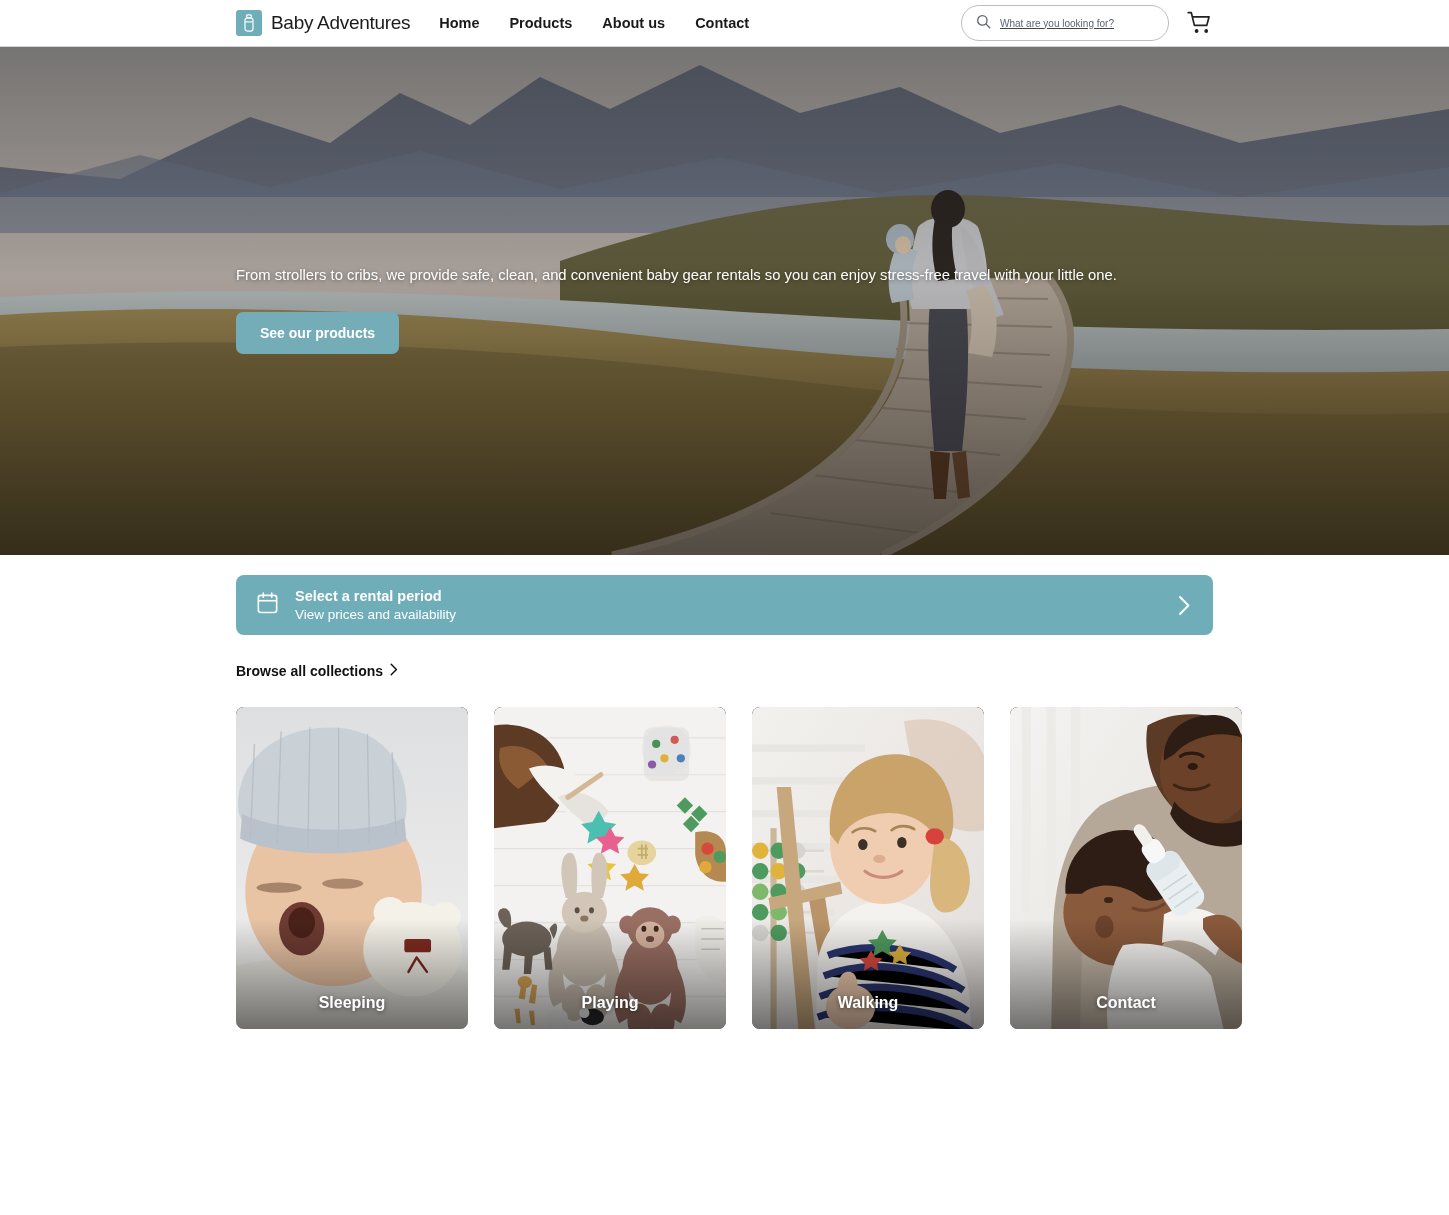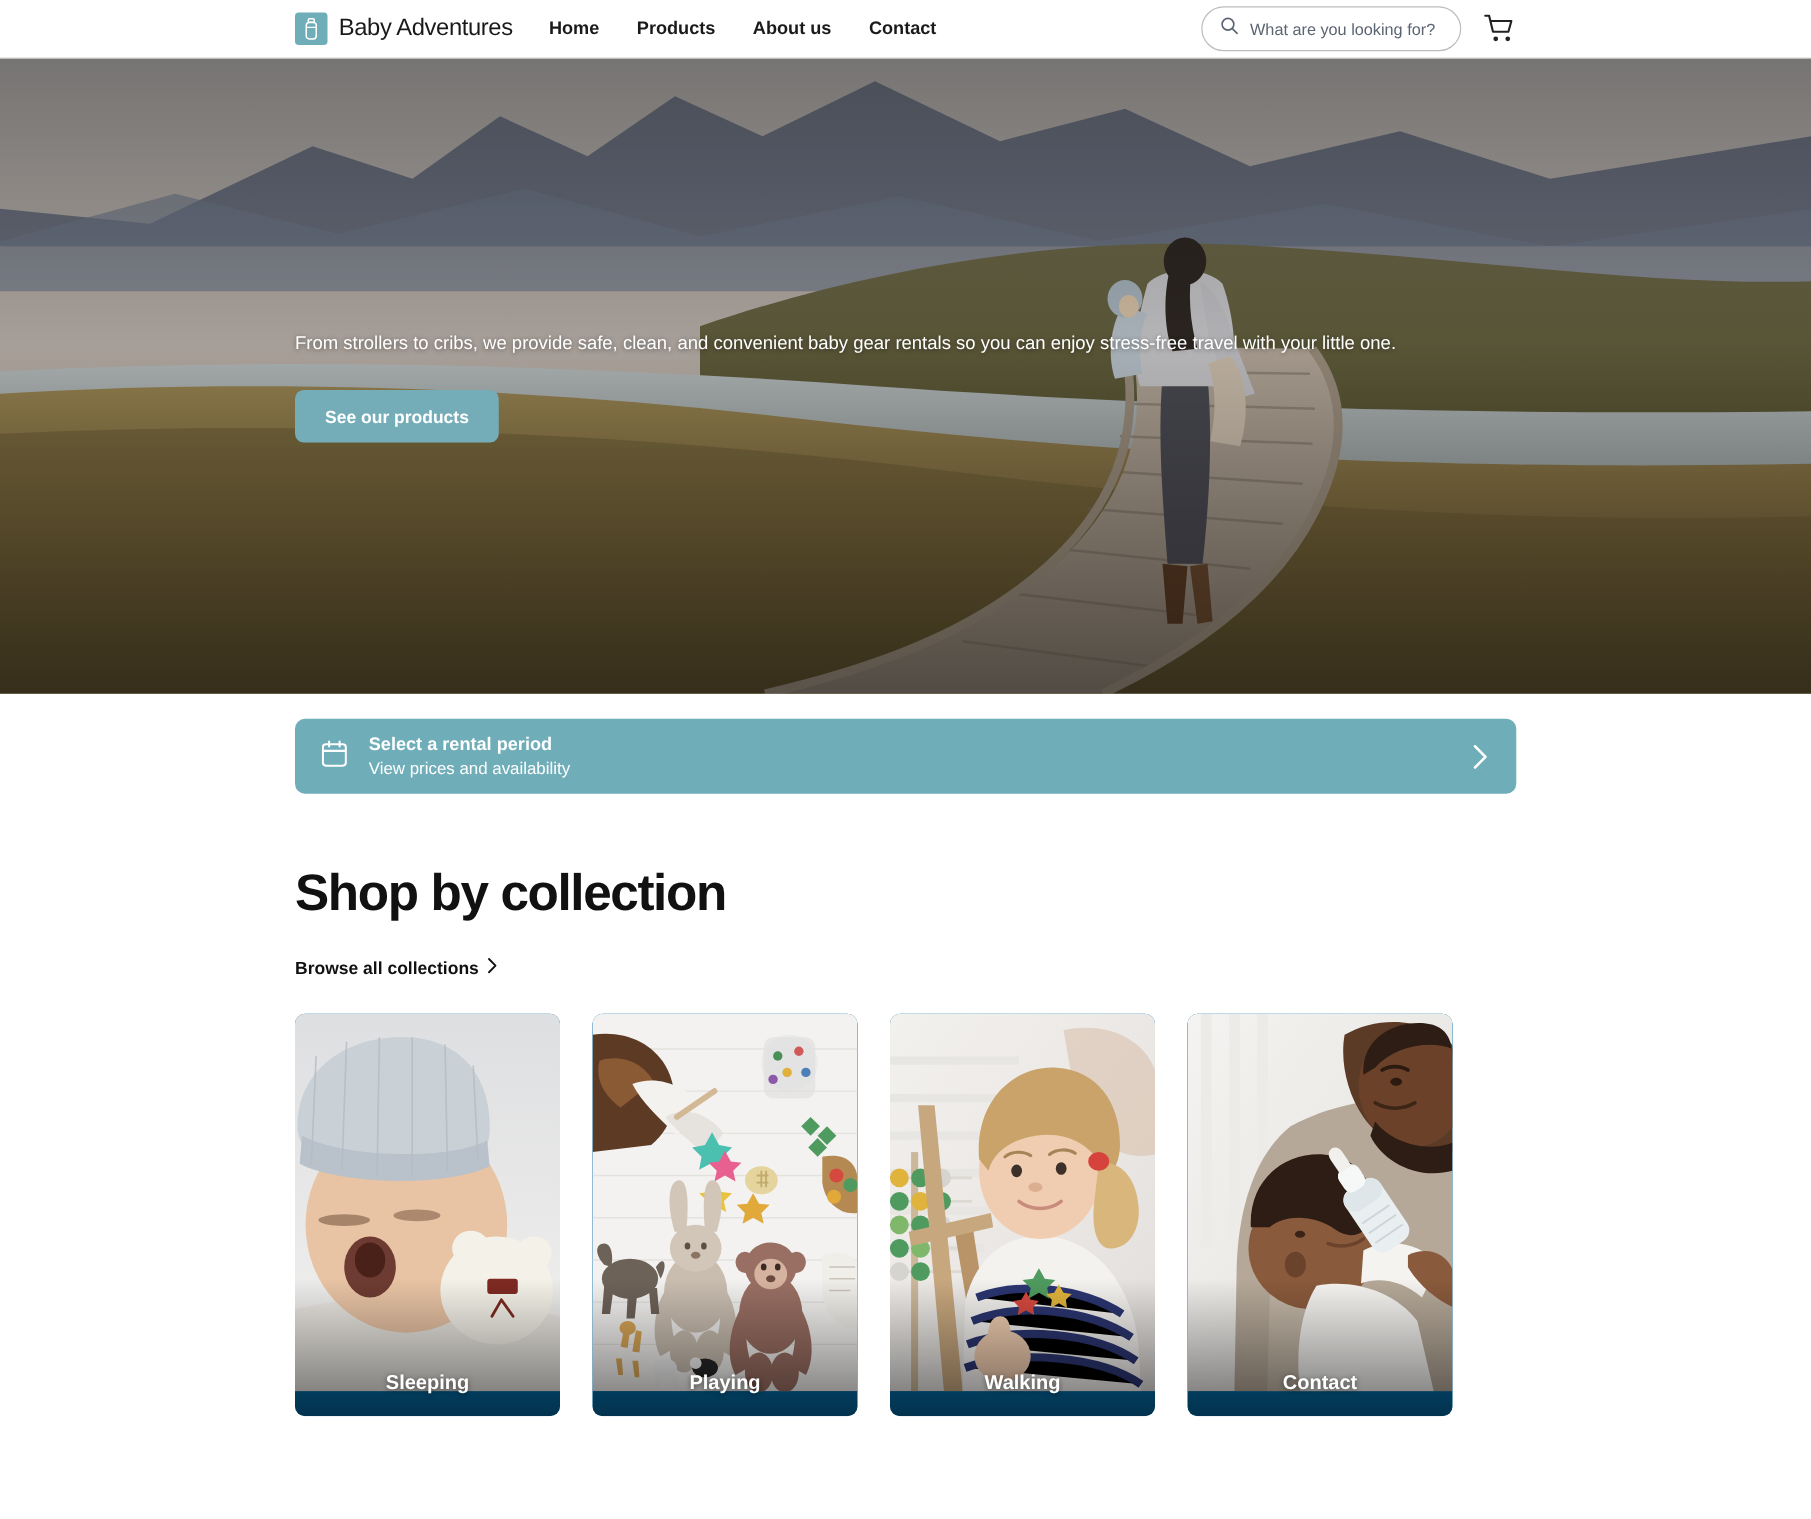--- a/index.html
+++ b/index.html
@@ -59,24 +59,25 @@
     border: 1px solid #bdbdbd;
     border-radius: 18px;
     display: flex; align-items: center;
     padding: 0 14px;
     gap: 9px;
     background: #fff;
   }
   .searchbox input {
     border: none; outline: none;
     font-family: "Liberation Sans", sans-serif;
-    font-size: 13px;
+    font-size: 10px;
     color: #444;
     background: transparent;
     width: 100%;
+    text-decoration: underline;
   }
   .searchbox input::placeholder { color: #5b6471; }
   .cart-btn { cursor: pointer; display: flex; align-items: center; }
 
   
   .hero {
     position: relative;
     height: 508px;
     overflow: hidden;
     background: #6b6251;
@@ -150,27 +151,27 @@
     cursor: pointer;
   }
 
   .cards {
     display: flex;
     gap: 26px;
     margin-top: 27px;
   }
   .card {
     position: relative;
-    width: 212px;
+    width: 232px;
     height: 322px;
     border-radius: 8px;
     overflow: hidden;
     cursor: pointer;
     flex: 0 0 auto;
-    background: #0369a1;
+    background: #000000;
   }
   .card-art { position: absolute; inset: 0; }
   .card-shade {
     position: absolute; left: 0; right: 0; bottom: 0; height: 110px;
     background: linear-gradient(to top, rgba(0,0,0,.52), rgba(0,0,0,0));
   }
   .card-label {
     position: absolute;
     left: 0; right: 0; bottom: 17px;
     text-align: center;
@@ -321,21 +322,20 @@
       </div>
       <span class="rental-chev">
         <svg width="13" height="21" viewBox="0 0 13 21" fill="none">
           <path d="M2 2l8.4 8.5L2 19" stroke="#fff" stroke-width="2" stroke-linecap="round" stroke-linejoin="round"></path>
         </svg>
       </span>
     </div>
   </div>
 
   <div class="section">
-    <div class="section-title">Shop by collection</div>
 
     <div class="browse-link">
       <span>Browse all collections</span>
       <span>
         <svg width="8" height="13" viewBox="0 0 8 13" fill="none">
           <path d="M1.2 1.2L6.4 6.5 1.2 11.8" stroke="#111" stroke-width="1.5" stroke-linecap="round" stroke-linejoin="round"></path>
         </svg>
       </span>
     </div>
 

